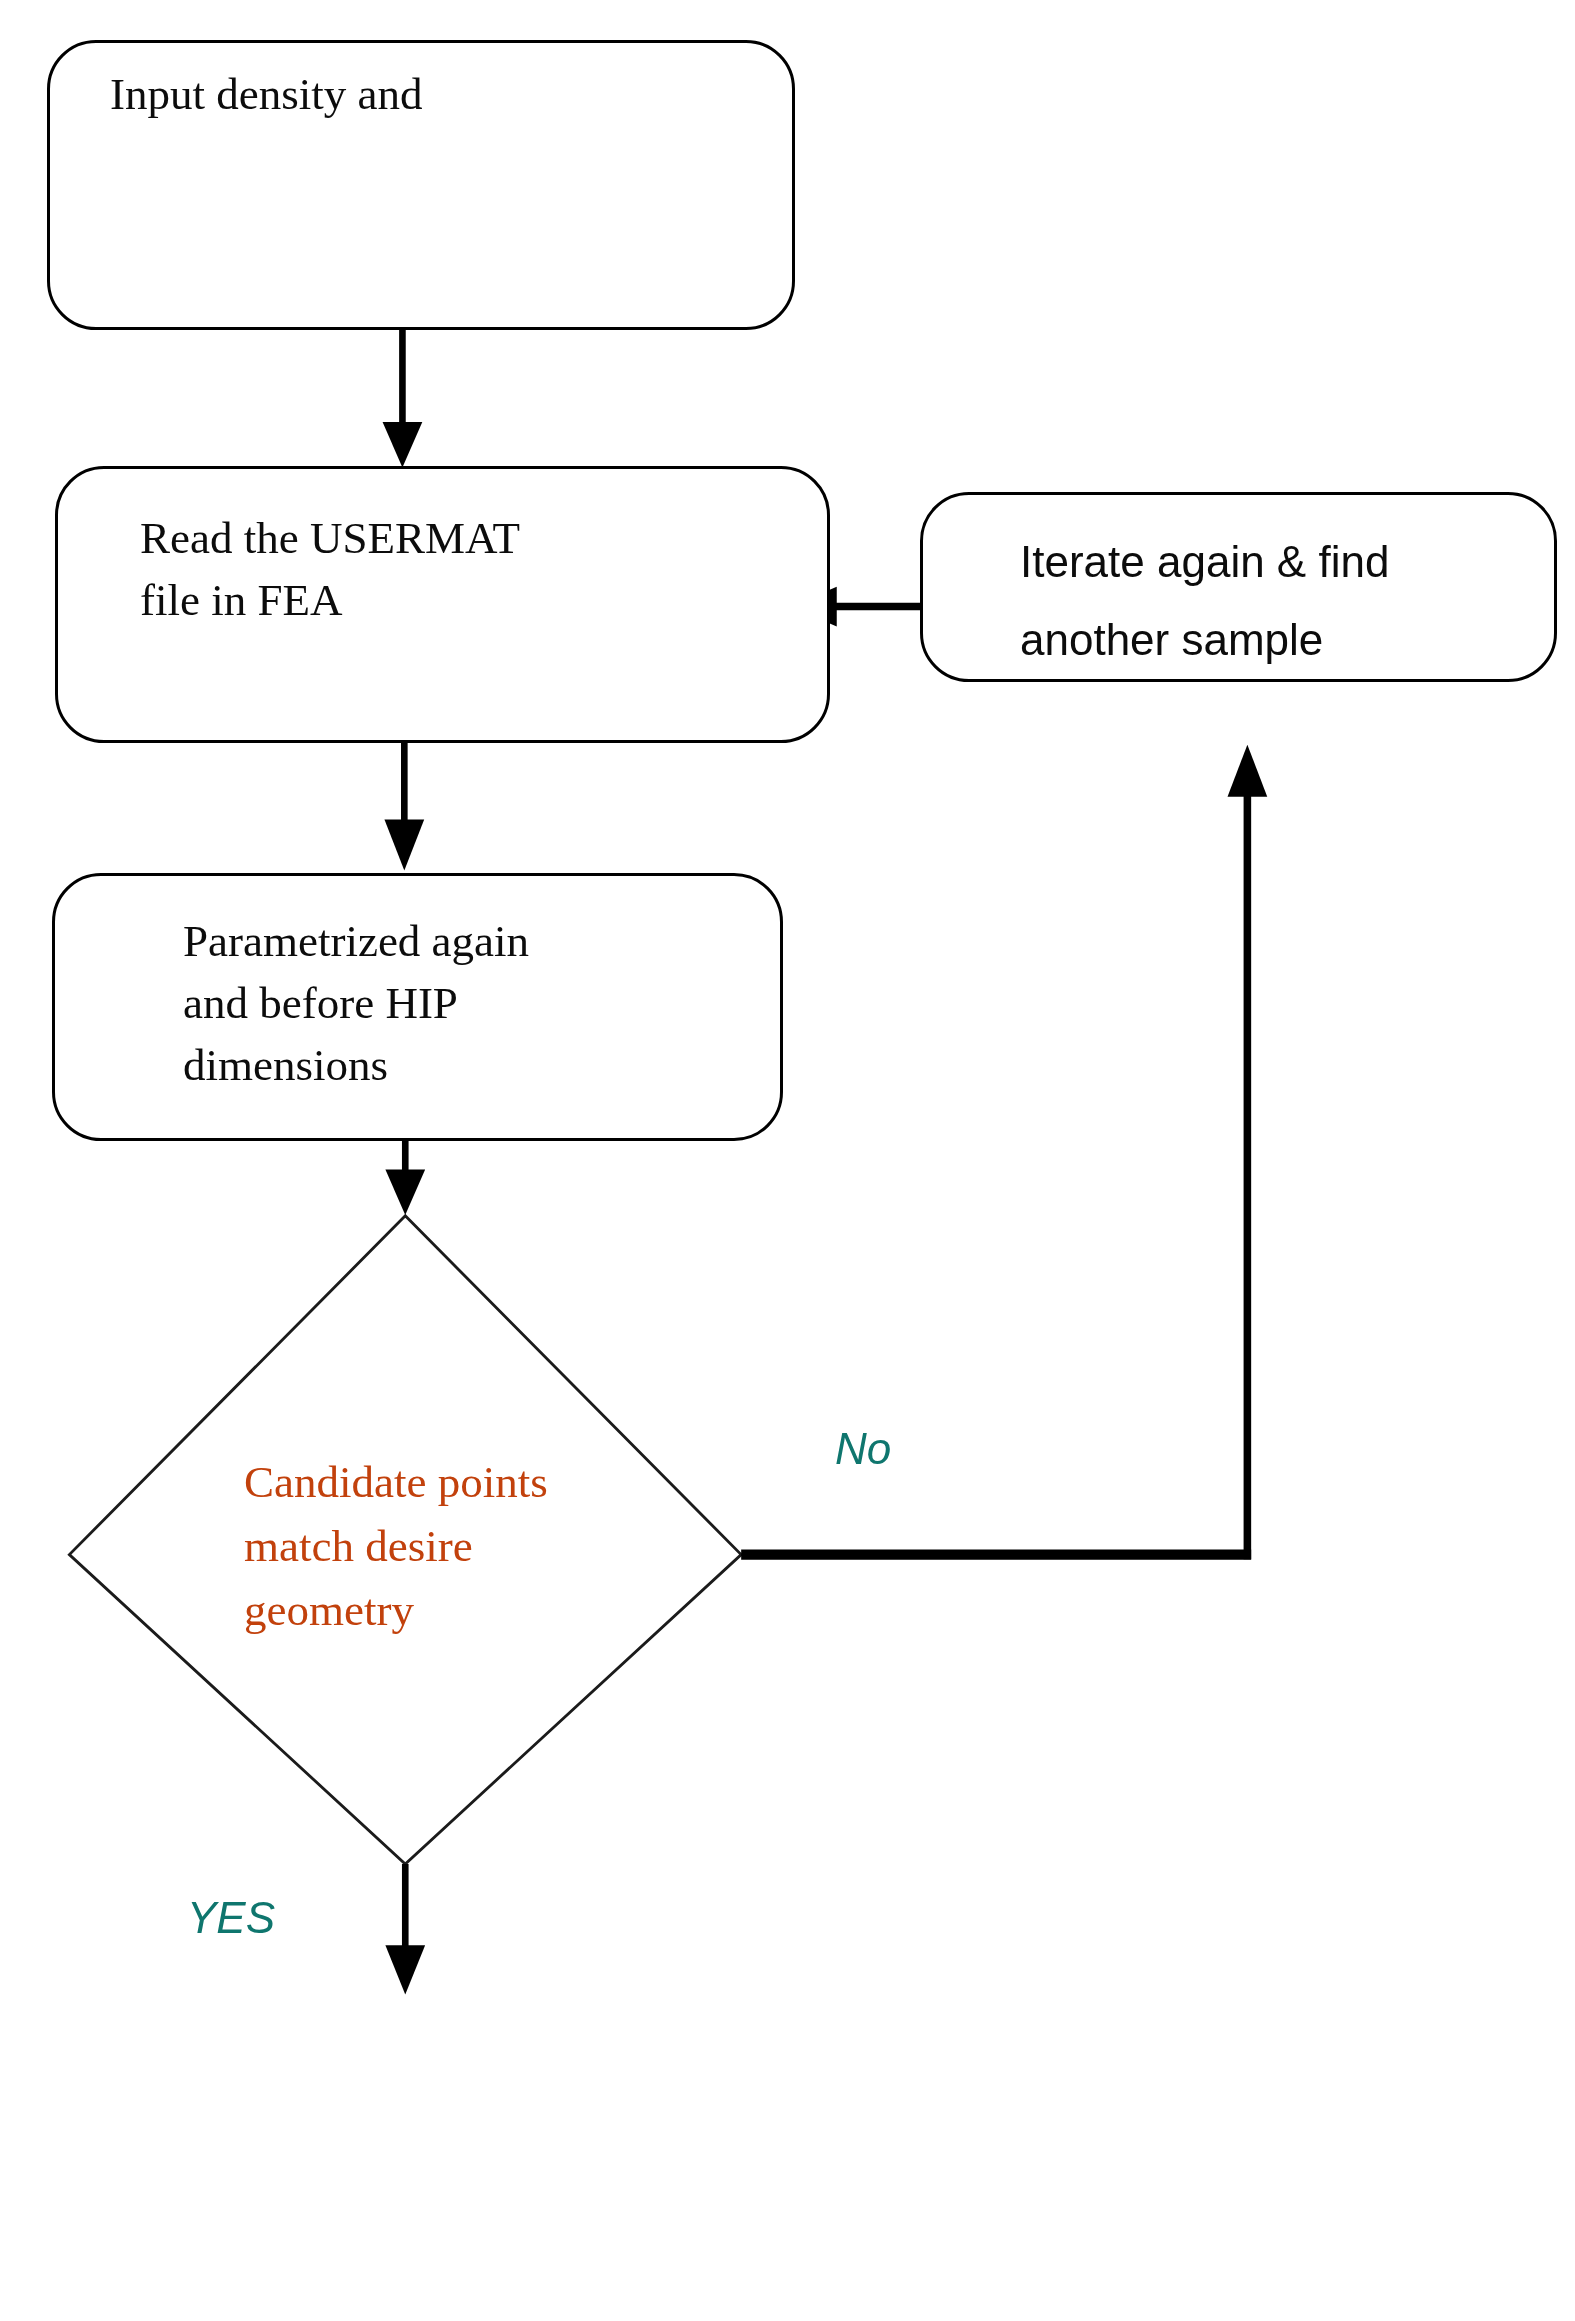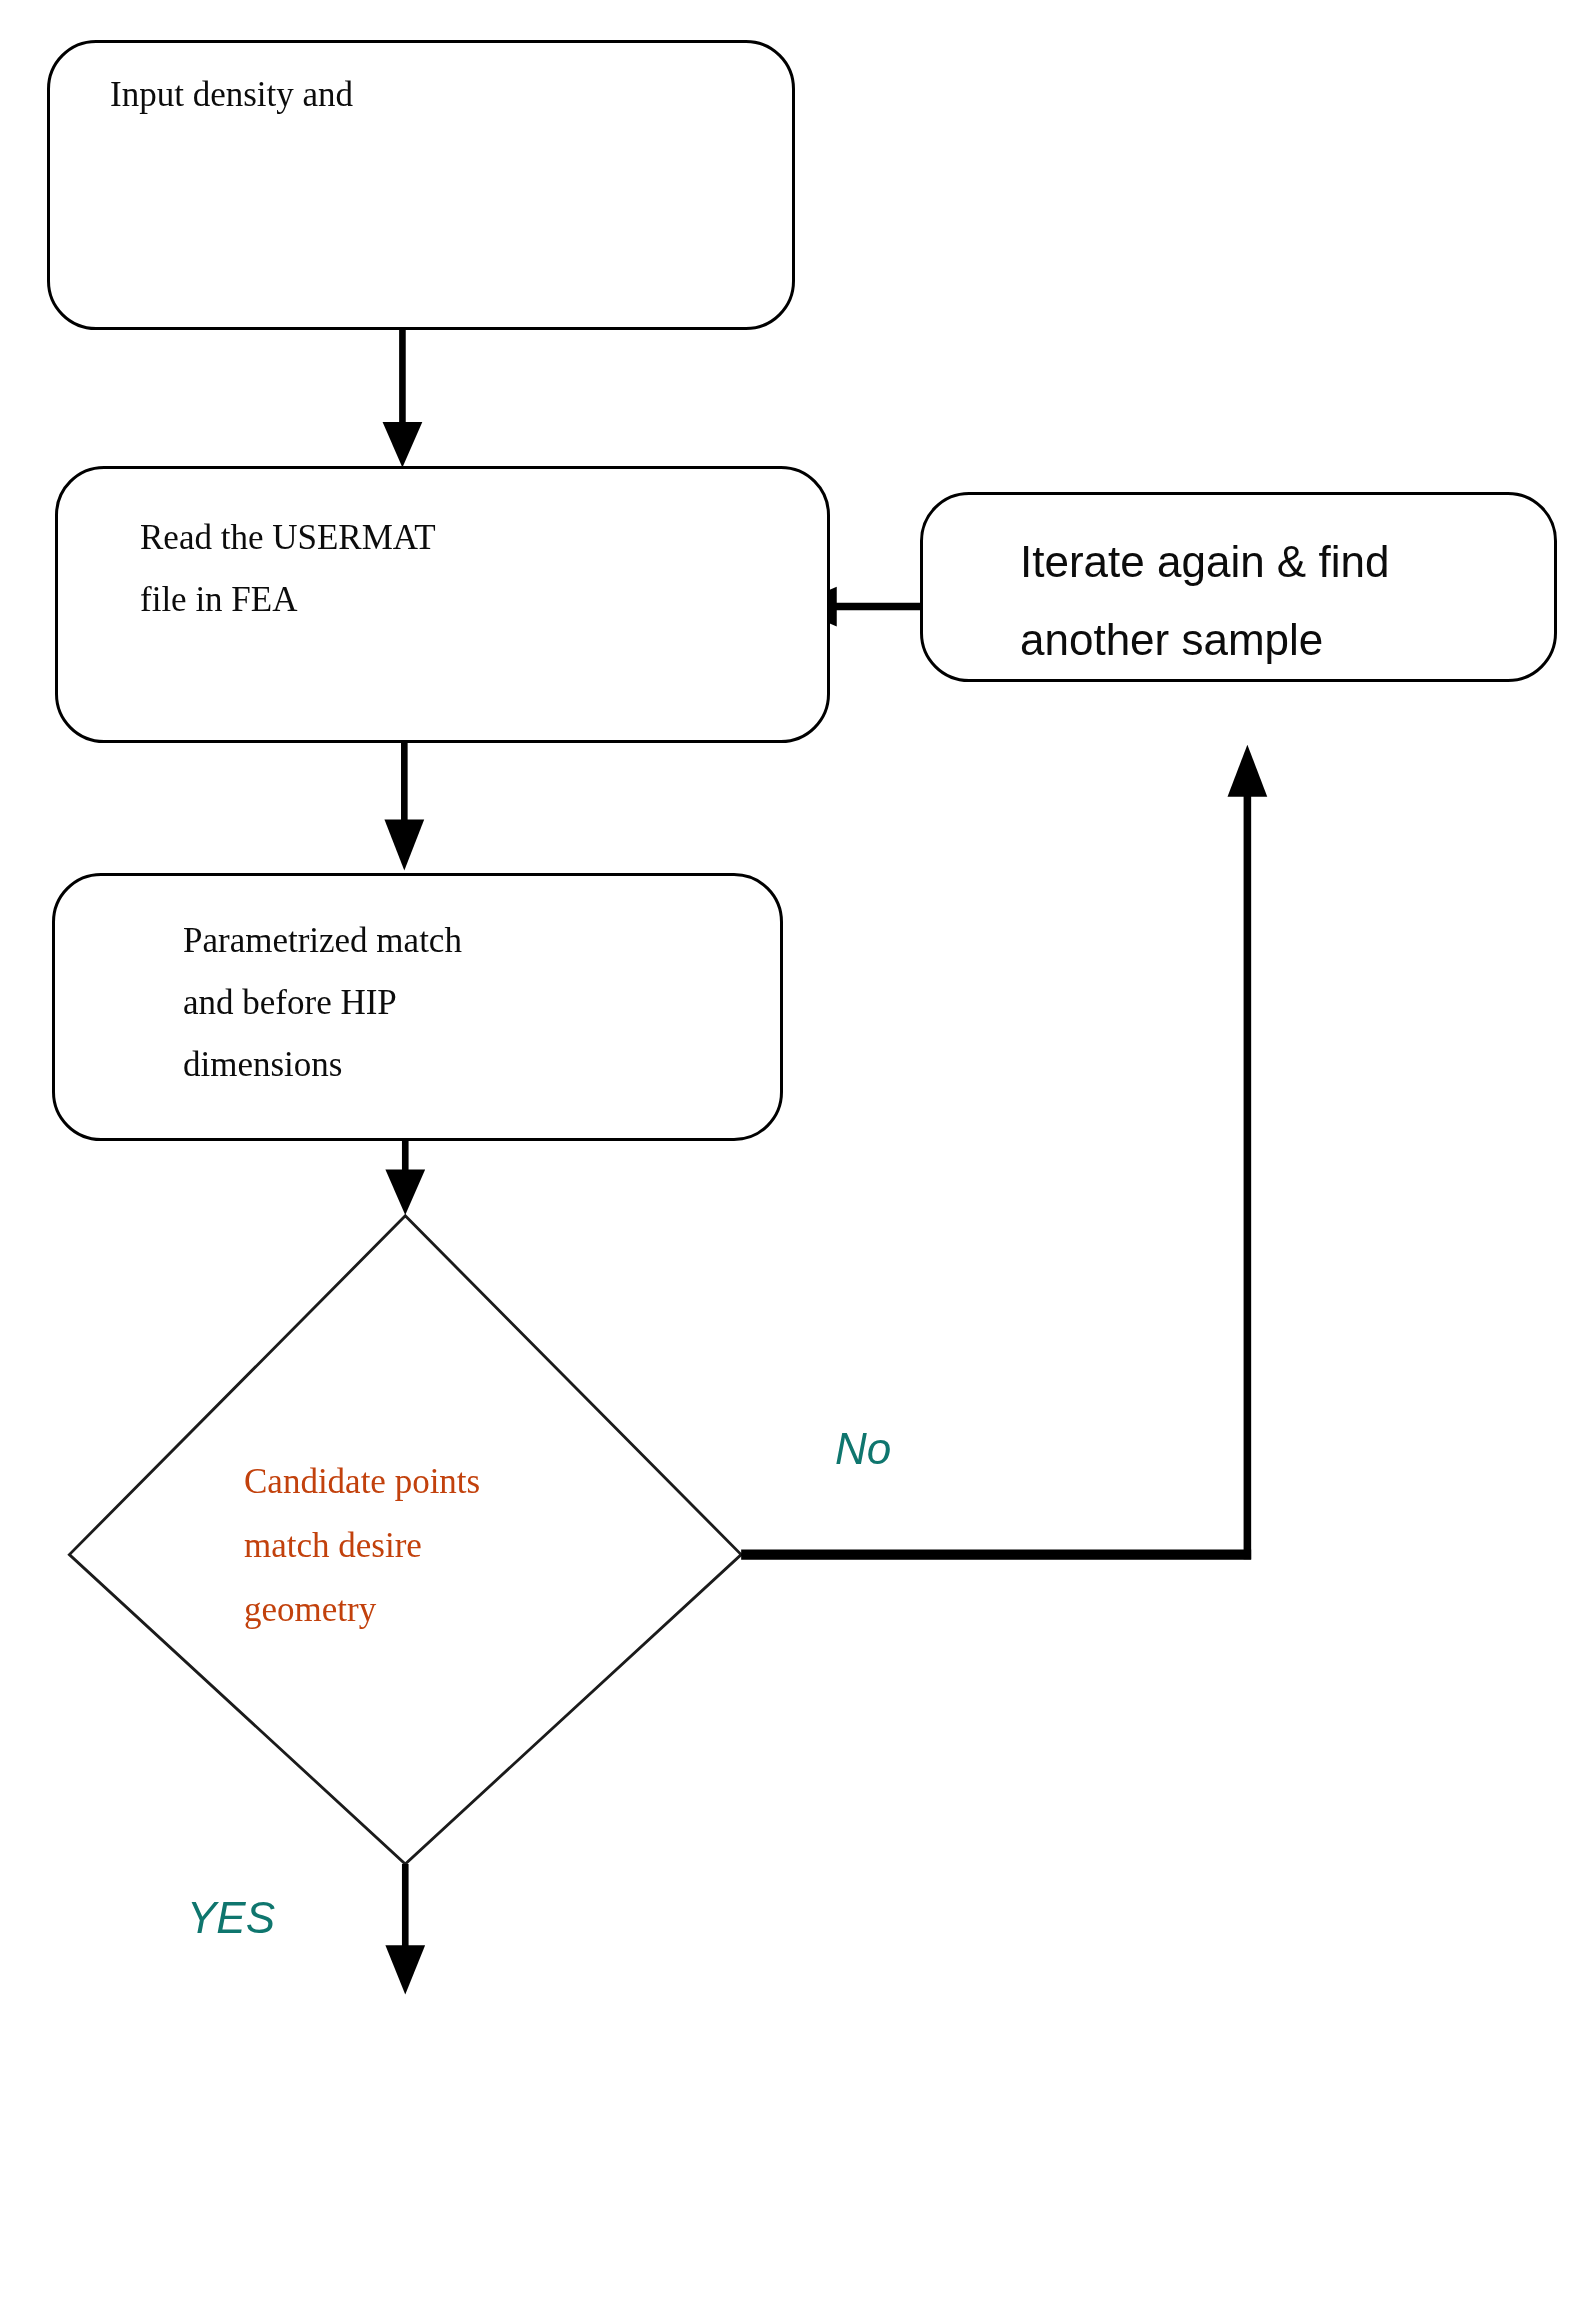--- a/index.html
+++ b/index.html
@@ -26,21 +26,21 @@
     box-sizing: border-box;
     border: 3.8px solid #000000;
     border-radius: 49px;
     background: #ffffff;
   }
   .node-text {
     color: #0c0c0c;
   }
   .serif-text {
     font-family: "Liberation Serif", "DejaVu Serif", serif;
-    font-size: 35px;
+    font-size: 45px;
   }
   .sans-text {
     font-family: "Liberation Sans", "DejaVu Sans", sans-serif;
     font-size: 44px;
   }
 
   #node-input { left: 47px; top: 40px; width: 748px; height: 290px; }
   #node-input .node-text { padding: 7.6px 0 0 60px; line-height: 87px; }
 
   #node-read { left: 55px; top: 466px; width: 775px; height: 277px; }
@@ -108,21 +108,21 @@
 
   <div class="node" id="node-read">
     <div class="node-text serif-text">
       <div>Read the USERMAT</div>
       <div>file in FEA</div>
     </div>
   </div>
 
   <div class="node" id="node-param">
     <div class="node-text serif-text">
-      <div>Parametrized match</div>
+      <div>Parametrized again</div>
       <div>and before HIP</div>
       <div>dimensions</div>
     </div>
   </div>
 
   <div id="decision-text" class="serif-text">
     <div>Candidate points</div>
     <div>match desire</div>
     <div>geometry</div>
   </div>

